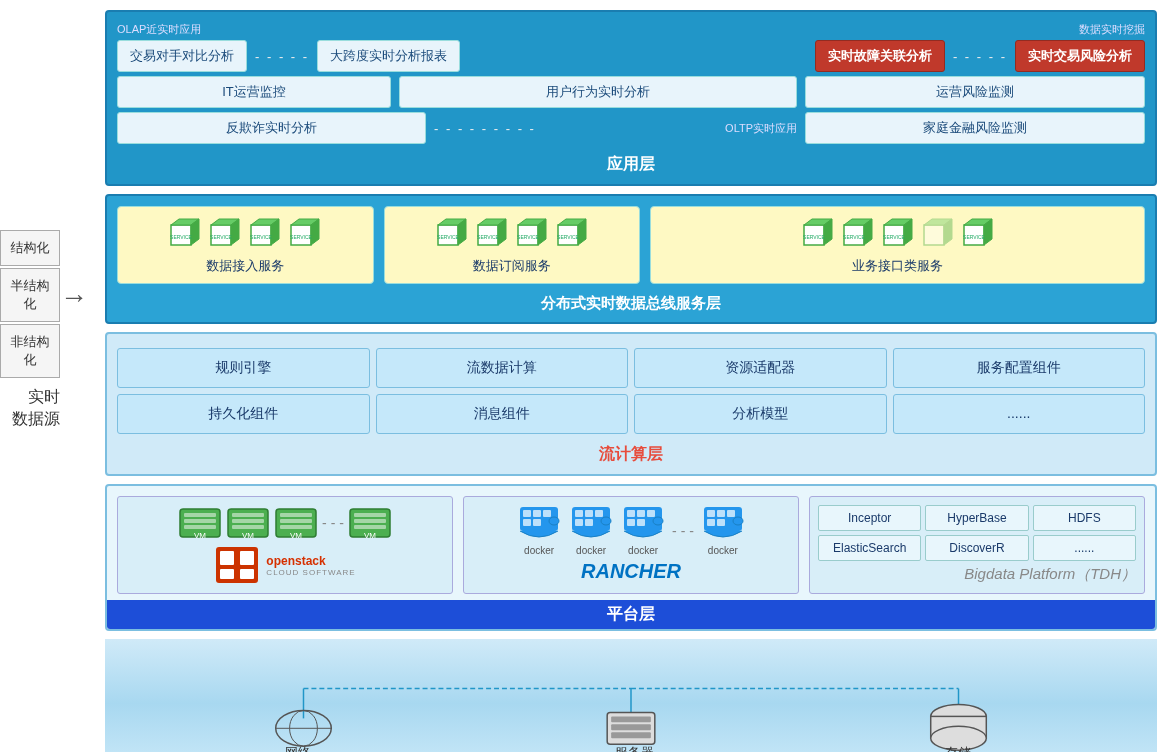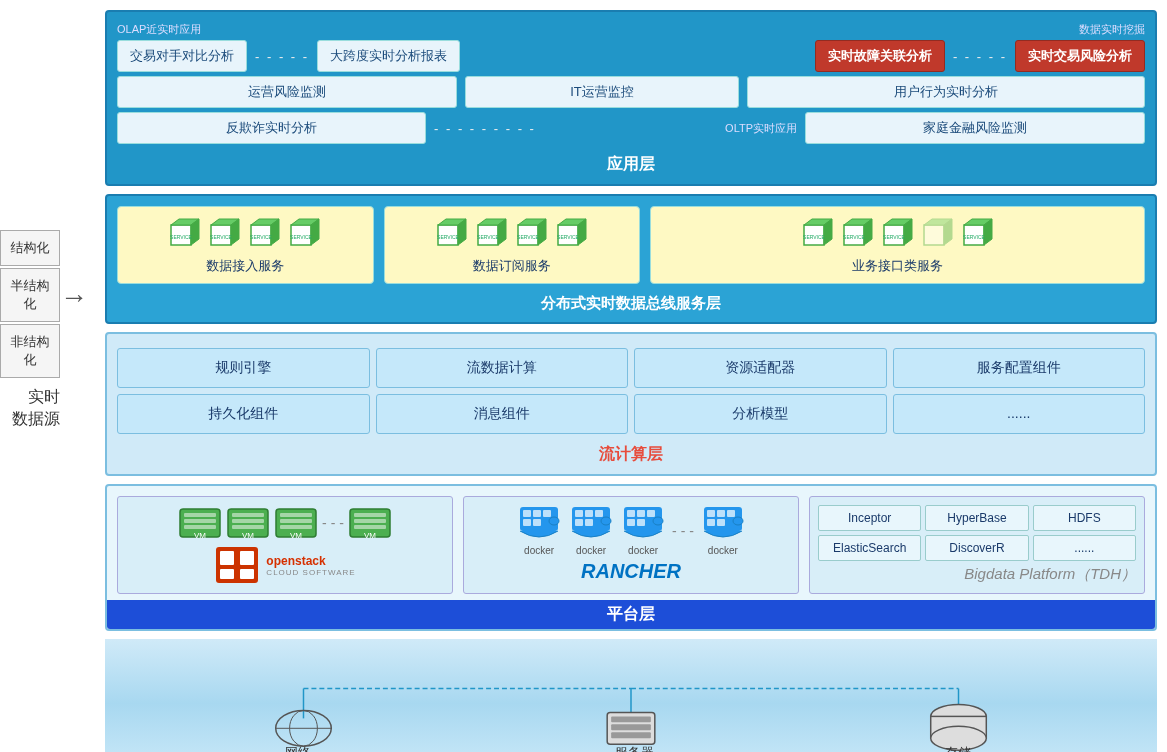--- a/index.html
+++ b/index.html
@@ -365,26 +365,26 @@
           <div class="section-label-small" style="text-align:right;">数据实时挖掘</div>
           <div style="display:flex; gap:8px; align-items:center; justify-content:flex-end;">
             <div class="app-box-red">实时故障关联分析</div>
             <span class="dashes">- - - - -</span>
             <div class="app-box-red">实时交易风险分析</div>
           </div>
         </div>
       </div>
 
       <div style="display:flex; gap:8px; margin-bottom:4px; align-items:center;">
-        <div style="flex:0.5;">
-          <div class="app-box">运营风险监测</div>
-        </div>
         <div style="flex:1; display:flex; gap:8px; align-items:center;">
           <div class="app-box" style="flex:1;">IT运营监控</div>
           <div class="app-box" style="flex:1.5;">用户行为实时分析</div>
+        </div>
+        <div style="flex:0.5;">
+          <div class="app-box">运营风险监测</div>
         </div>
       </div>
 
       <div style="display:flex; gap:8px; margin-bottom:6px; align-items:center;">
         <div style="flex:1; display:flex; gap:8px; align-items:center;">
           <div class="app-box" style="flex:1;">反欺诈实时分析</div>
           <span class="dashes" style="flex:1;">- - - - - - - - -</span>
           <span style="color:#ddf; font-size:11px; white-space:nowrap;">OLTP实时应用</span>
         </div>
         <div style="flex:0.5;">

